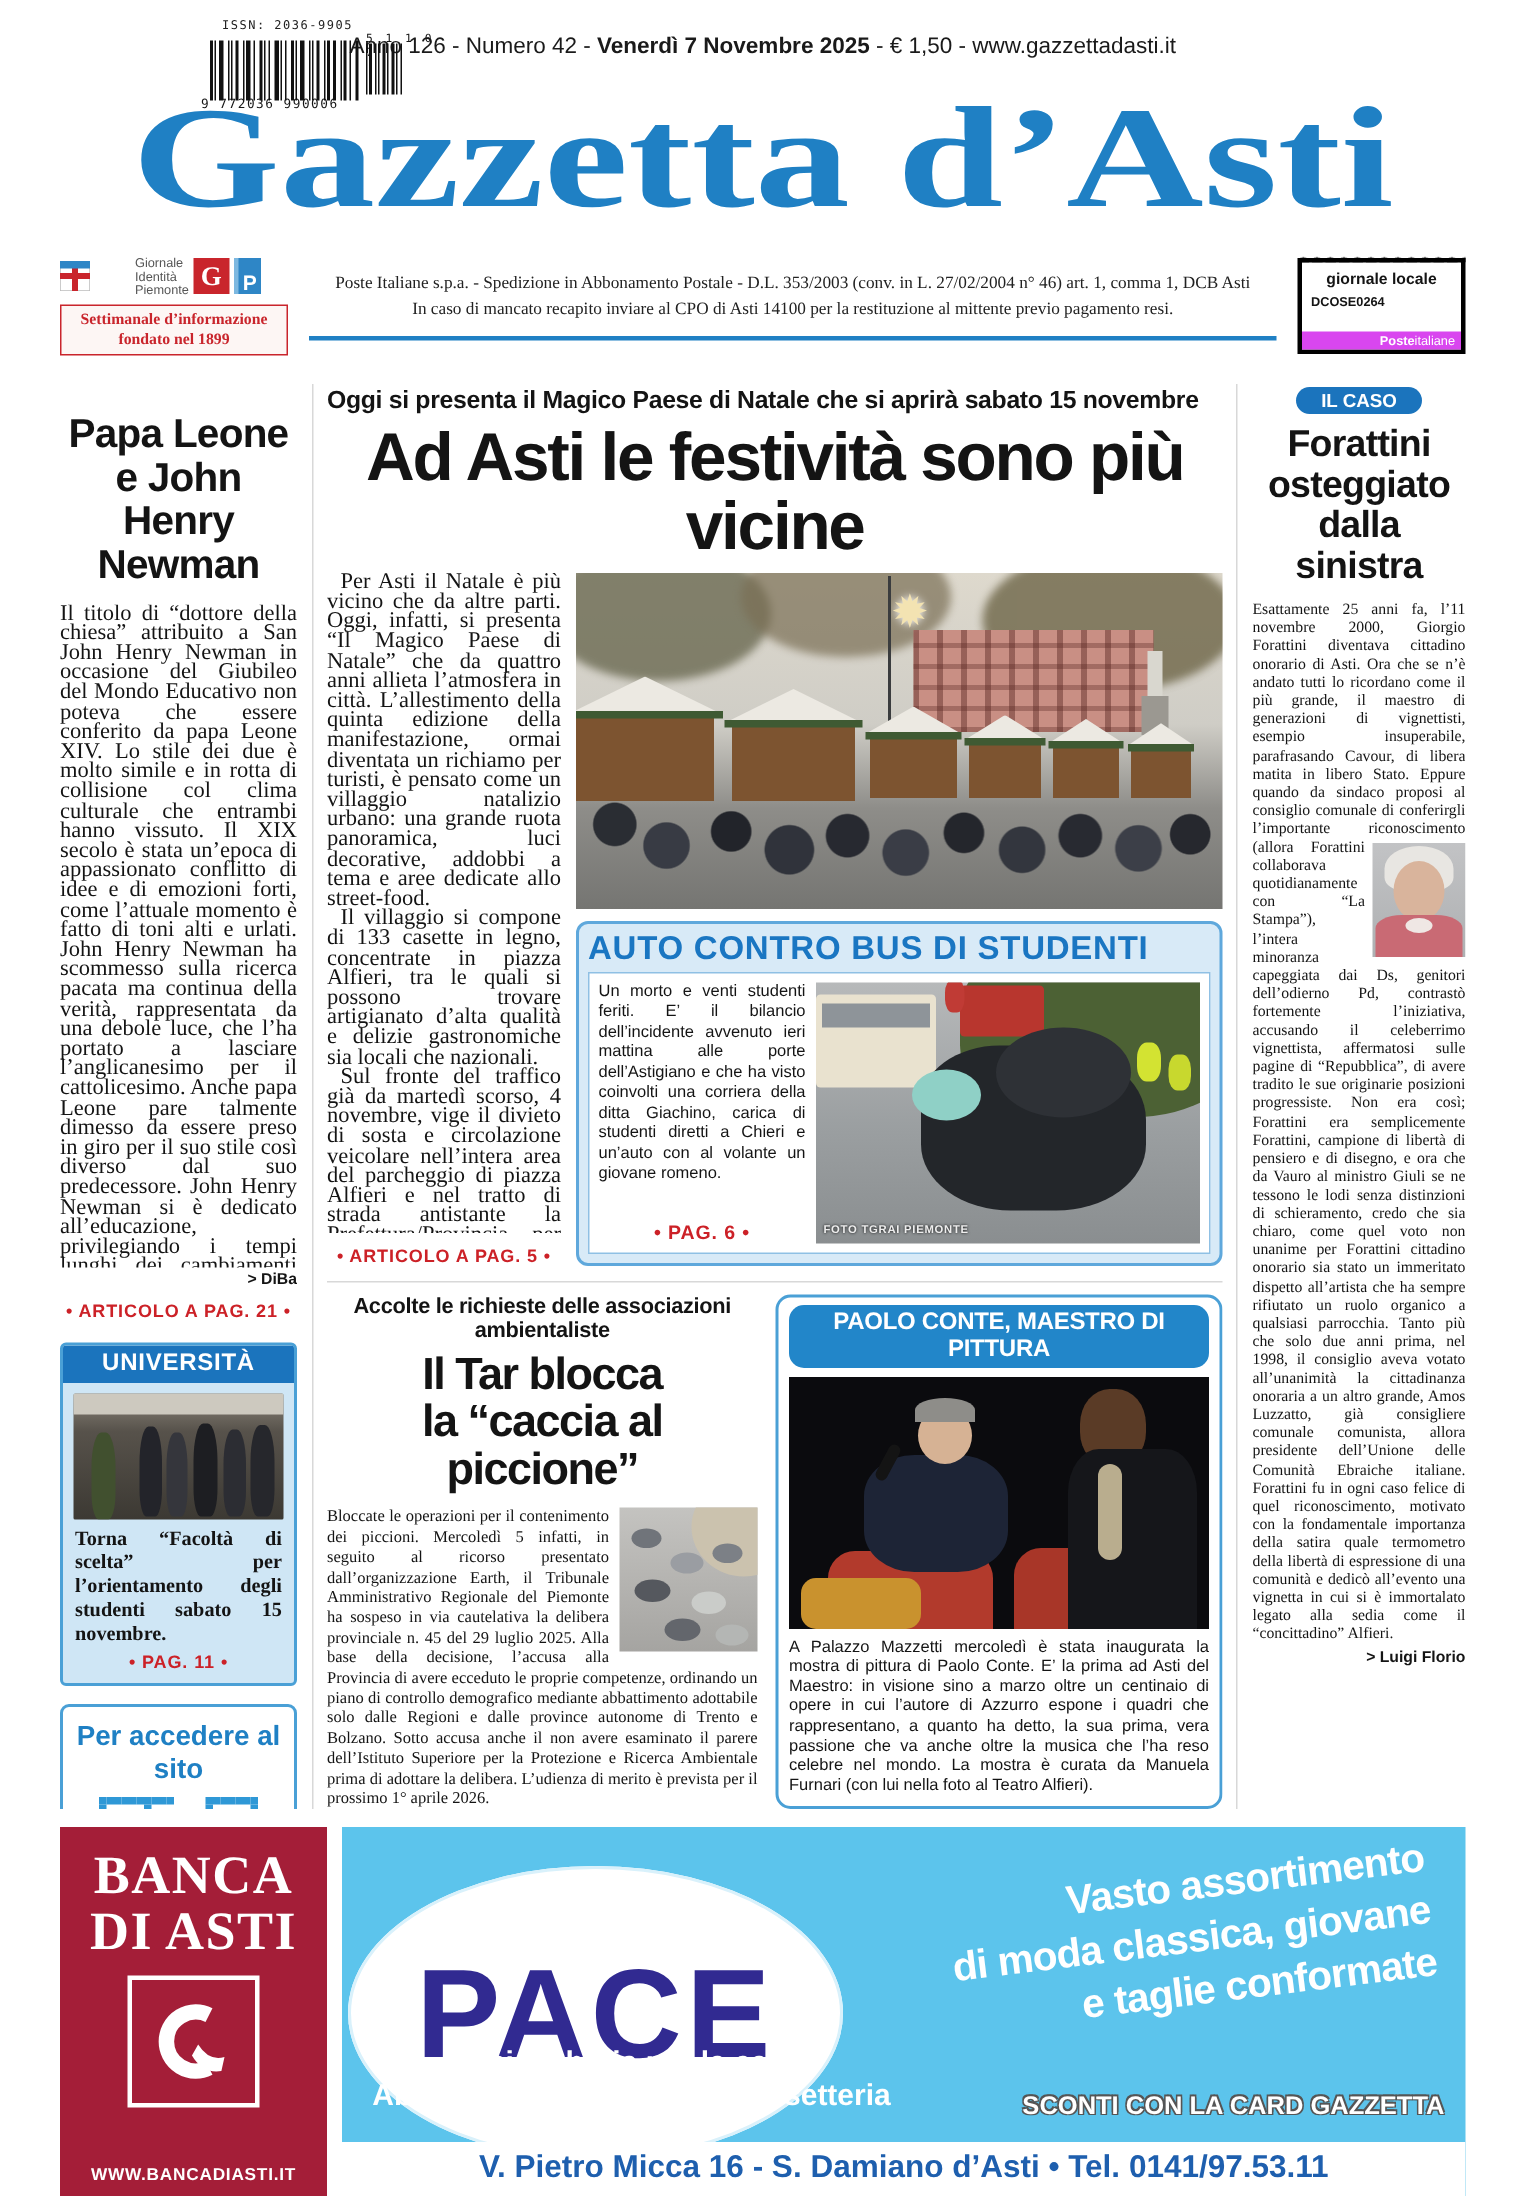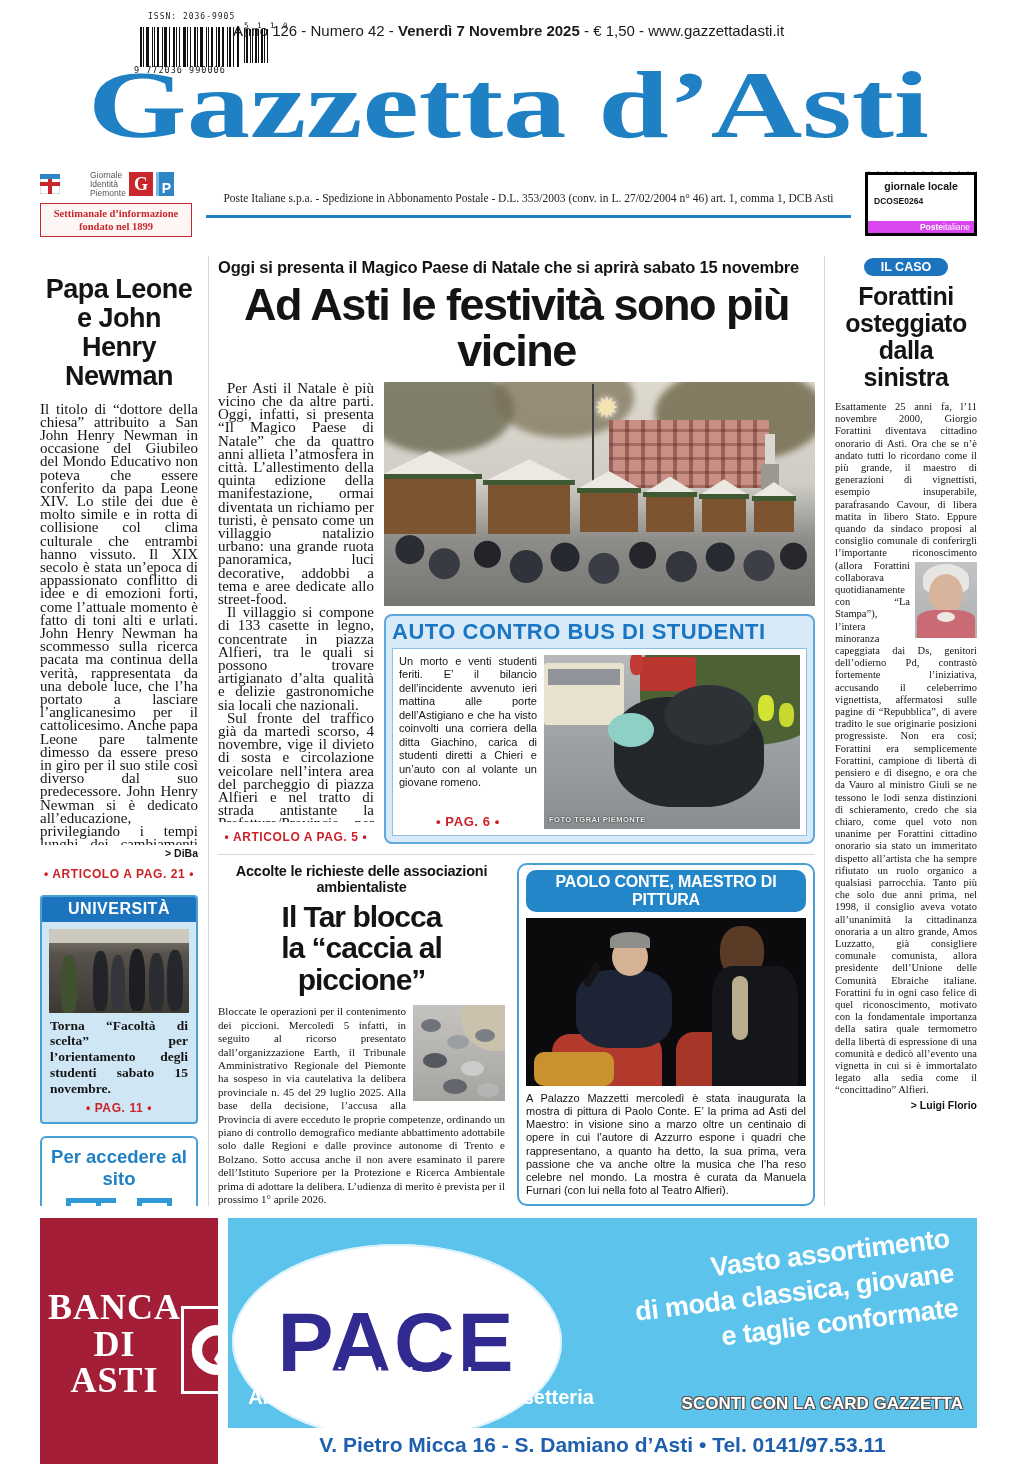--- a/index.html
+++ b/index.html
@@ -106,21 +106,21 @@
   .hut { position:absolute; background:#7d5430; }
   .hut::before { content:""; position:absolute; left:-6%; right:-6%; top:-38%; height:42%; background:#ece9e2; clip-path:polygon(0 100%,50% 0,100% 100%); }
   .hut::after { content:""; position:absolute; left:-6%; right:-6%; top:0; height:5px; background:#3f5a33; }
   .crowd { position:absolute; left:0; right:0; bottom:0; height:42%; }
   .star-icon { position:absolute; color:#f3e3b2; text-shadow:0 0 6px #fff; }
   .statue { position:absolute; background:#d9d7cf; }
   .blob { position:absolute; border-radius:50%; }
   .figure { position:absolute; border-radius:40% 40% 30% 30%; }
   
   .ads { display:flex; gap:10px; height:246px; margin-top:12px; }
-  .banca { width:178px; background:#a41e38; color:#fff; display:flex; align-items:center; padding:14px 8px 8px; }
+  .banca { width:178px; background:#a41e38; color:#fff; display:flex; flex-direction:column; align-items:center; padding:14px 8px 8px; }
   .banca-name { font-family:"Liberation Serif", serif; font-weight:bold; font-size:36px; line-height:1.02; letter-spacing:1px; text-align:center; }
   .banca-logo { width:88px; height:88px; border:3px solid #fff; margin-top:12px; display:flex; align-items:center; justify-content:center; }
   .banca-url { margin-top:auto; font-family:"Liberation Sans", sans-serif; font-weight:bold; font-size:11.5px; letter-spacing:.5px; }
   .pace { flex:1; background:#5cc4ec; position:relative; overflow:hidden; }
   .pace-oval { position:absolute; left:4px; top:26px; width:330px; height:196px; background:#fff; border-radius:50%; display:flex; align-items:center; justify-content:center; box-shadow:0 0 0 2px #d9f1fb inset; }
   .pace-name { color:#312a91; font-family:"Liberation Sans", sans-serif; font-weight:bold; font-size:84px; letter-spacing:3px; }
   .pace-slogan { position:absolute; right:22px; top:26px; width:380px; transform:rotate(-7deg); color:#fff; font-family:"Liberation Sans", sans-serif; font-weight:bold; font-size:27px; line-height:1.3; text-align:right; letter-spacing:-.5px; }
   .pace-desc { position:absolute; left:18px; bottom:56px; width:350px; color:#fff; font-family:"Liberation Sans", sans-serif; font-weight:bold; font-size:20px; line-height:1.1; text-align:center; }
   .pace-card { position:absolute; right:14px; bottom:50px; color:#fff; font-family:"Liberation Sans", sans-serif; font-weight:bold; font-size:17px;
     text-shadow:1px 1px 0 #555,-1px -1px 0 #555,1px -1px 0 #555,-1px 1px 0 #555; }
@@ -202,20 +202,21 @@
       <div class="gip-g">G</div>
       <div class="gip-p">P</div>
     </div>
     <div class="weekly-box">
       <div>Settimanale d’informazione</div>
       <div>fondato nel 1899</div>
     </div>
   </div>
   <div class="postal">
     <div>Poste Italiane s.p.a. - Spedizione in Abbonamento Postale - D.L. 353/2003 (conv. in L. 27/02/2004 n° 46) art. 1, comma 1, DCB Asti</div>
+    <div>In caso di mancato recapito inviare al CPO di Asti 14100 per la restituzione al mittente previo pagamento resi.</div>
   </div>
   <div class="stamp">
     <div class="stamp-type">giornale locale</div>
     <div class="stamp-code">DCOSE0264</div>
     <div class="stamp-bar"><span class="bold">Poste</span><span>italiane</span></div>
   </div>
 </div>
 
 <div class="main-grid">
 

